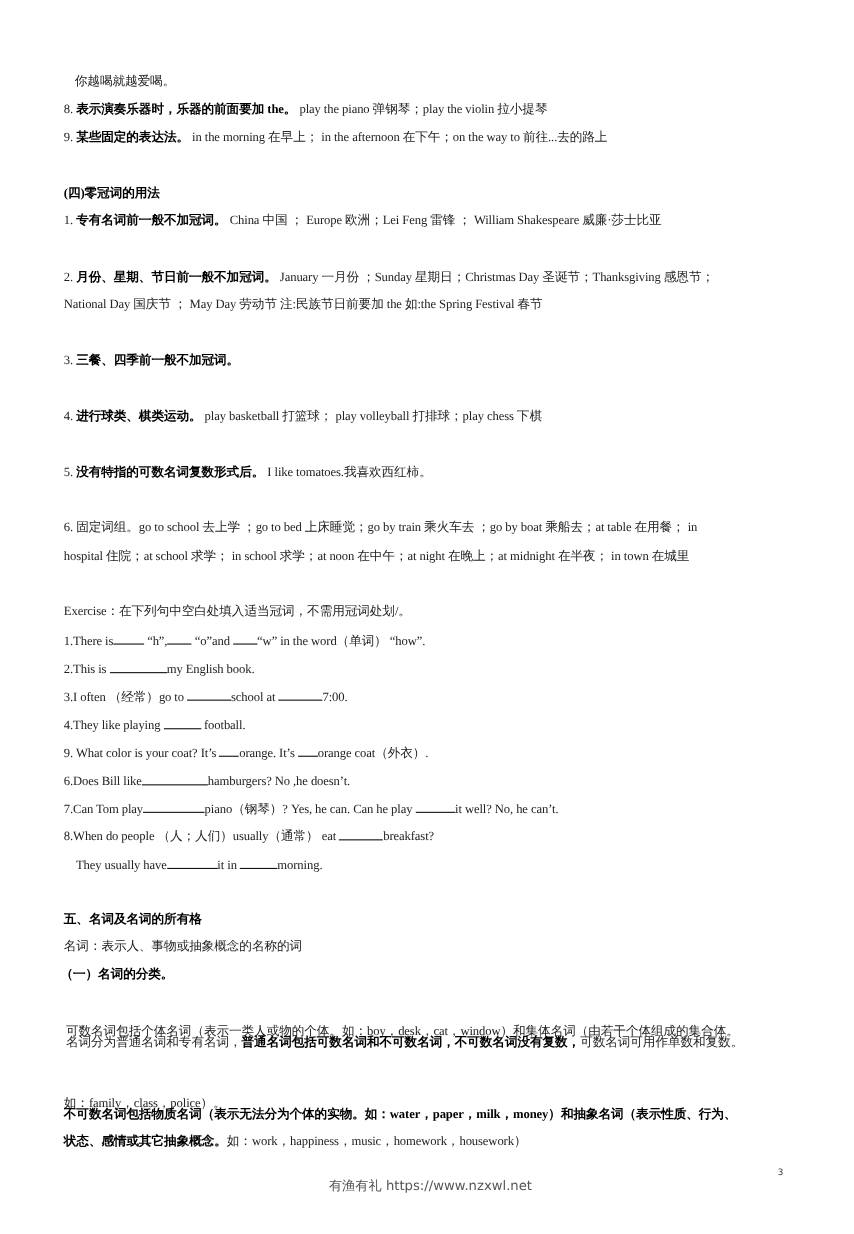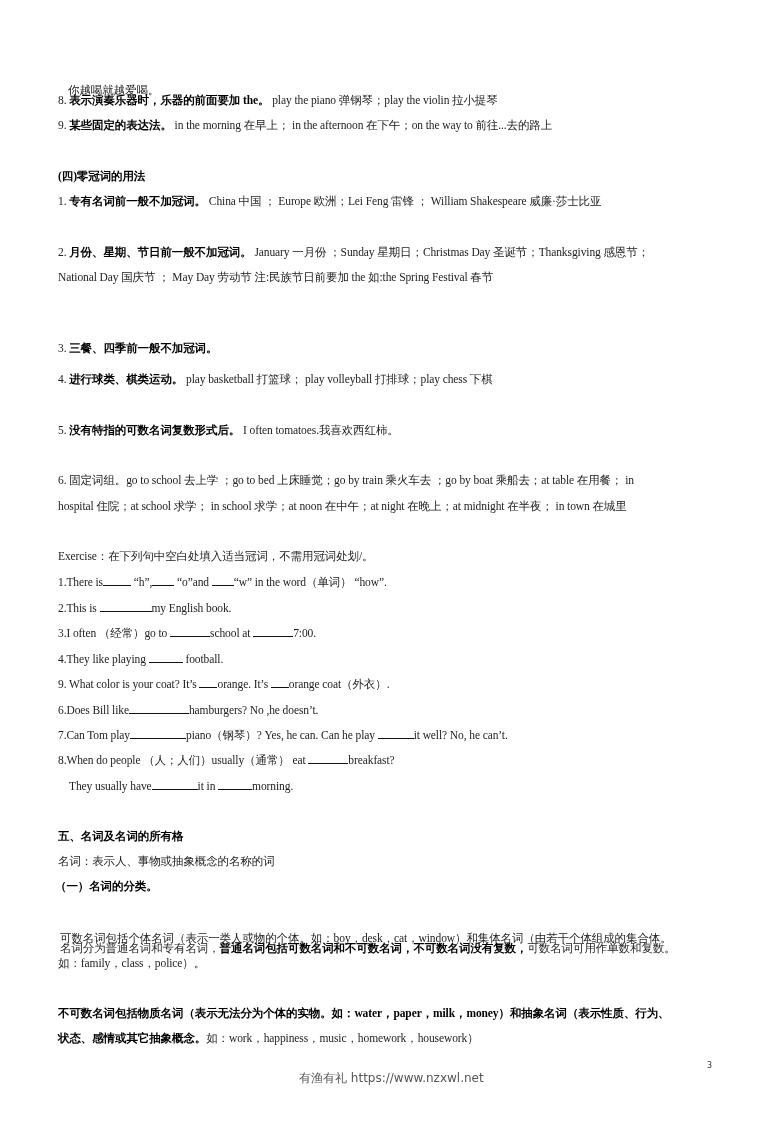--- a/index.html
+++ b/index.html
@@ -32,21 +32,21 @@
     }
     .pagenum {
       position: absolute; left: 707px; top: 1061px;
       font-family: "DejaVu Sans", sans-serif;
       font-size: 8px; color: #333;
     }
   </style>
 </head>
 <body>
 
-<div class="line" style="top:66px; left:68px;margin-top:16px;">你越喝就越爱喝。</div>
+<div class="line" style="top:66px; left:68px;">你越喝就越爱喝。</div>
 
 <div class="line" style="top:92px;">
   <span>8.</span>
   <span class="b">表示演奏乐器时，乐器的前面要加 the。</span>
   <span>play the piano  弹钢琴；play the violin  拉小提琴</span>
 </div>
 
 <div class="line" style="top:117px;">
   <span>9.</span>
   <span class="b">某些固定的表达法。</span>
@@ -61,35 +61,35 @@
   <span>China  中国 ； Europe  欧洲；Lei Feng  雷锋 ； William Shakespeare    威廉·莎士比亚</span>
 </div>
 
 <div class="line" style="top:244px;">
   <span>2.</span>
   <span class="b">月份、星期、节日前一般不加冠词。</span>
   <span>January  一月份 ；Sunday  星期日；Christmas Day  圣诞节；Thanksgiving  感恩节；</span>
 </div>
 <div class="line" style="top:269px;">National Day  国庆节 ； May Day  劳动节  注:民族节日前要加 the  如:the Spring Festival  春节</div>
 
-<div class="line" style="top:320px;margin-top:20px;">
+<div class="line" style="top:320px;">
   <span>3.</span>
   <span class="b">三餐、四季前一般不加冠词。</span>
 </div>
 
 <div class="line" style="top:371px;">
   <span>4.</span>
   <span class="b">进行球类、棋类运动。</span>
   <span>play basketball  打篮球；   play volleyball  打排球；play chess  下棋</span>
 </div>
 
 <div class="line" style="top:422px;">
   <span>5.</span>
   <span class="b">没有特指的可数名词复数形式后。</span>
-  <span>I often tomatoes.我喜欢西红柿。</span>
+  <span>I like tomatoes.我喜欢西红柿。</span>
 </div>
 
 <div class="line" style="top:472px;">
   <span>6.</span>
   <span>固定词组。go to school  去上学 ；go to bed  上床睡觉；go by train  乘火车去 ；go by boat  乘船去；at table  在用餐；   in</span>
 </div>
 <div class="line" style="top:498px;">hospital  住院；at school  求学；   in school  求学；at noon  在中午；at night  在晚上；at midnight  在半夜；   in town  在城里</div>
 
 <div class="line" style="top:548px;">Exercise：在下列句中空白处填入适当冠词，不需用冠词处划/。</div>
 
@@ -132,21 +132,21 @@
 </div>
 
 <div class="line b" style="top:828px;">五、名词及名词的所有格</div>
 <div class="line" style="top:853px;">名词：表示人、事物或抽象概念的名称的词</div>
 <div class="line b" style="top:878px; left:55px;">（一）名词的分类。</div>
 
 <div class="line" style="top:940px; left:60px;">
   <span>名词分为普通名词和专有名词，</span><span class="b">普通名词包括可数名词和不可数名词，不可数名词没有复数，</span><span>可数名词可用作单数和复数。</span>
 </div>
 <div class="line" style="top:930px; left:60px;">可数名词包括个体名词（表示一类人或物的个体。如：boy，desk，cat，window）和集体名词（由若干个体组成的集合体。</div>
-<div class="line" style="top:955px;">如：family，class，police）。</div>
+<div class="line" style="top:995px;">如：family，class，police）。</div>
 
 <div class="line b" style="top:1005px;">不可数名词包括物质名词（表示无法分为个体的实物。如：water，paper，milk，money）和抽象名词（表示性质、行为、</div>
 <div class="line" style="top:1030px;">
   <span class="b">状态、感情或其它抽象概念。</span><span>如：work，happiness，music，homework，housework）</span>
 </div>
 
 <div class="pagenum">3</div>
 <div class="footer">有渔有礼 https://www.nzxwl.net</div>
 
 </body></html>

